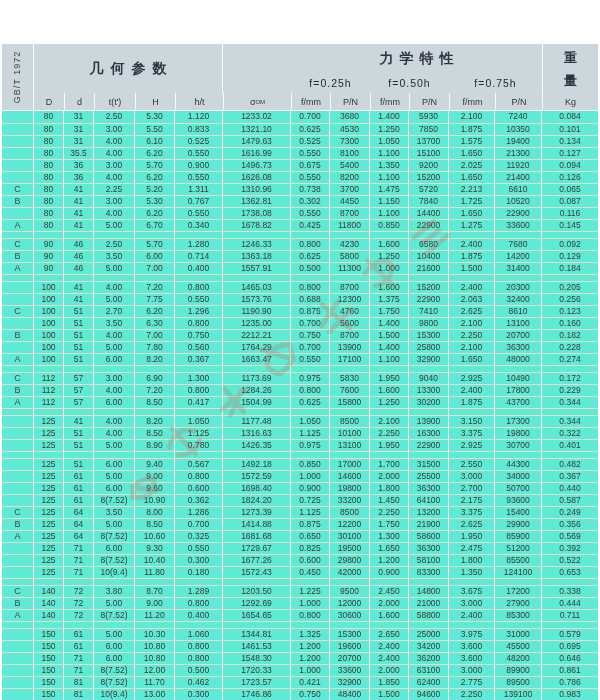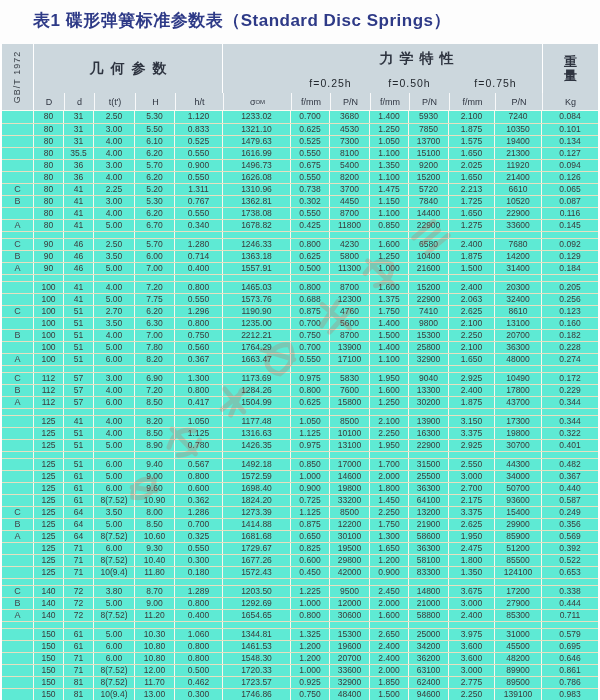--- a/index.html
+++ b/index.html
@@ -27,21 +27,21 @@
   .hc { display:flex; align-items:center; justify-content:center; overflow:hidden; }
   .h-gbt  { grid-column:1; grid-row:1/4; border-right:1px solid #ffffff; }
   .h-gbt span {
     transform:rotate(-90deg); white-space:nowrap; font-size:9px;
     letter-spacing:1px; color:#3a4048;
   }
   .h-geo    { grid-column:2/7;  grid-row:1/3; font-size:14px; font-weight:bold; letter-spacing:7px; padding-left:7px; border-right:1px solid #ffffff; }
   .h-stress { grid-column:7/8;  grid-row:1/3; font-size:14px; font-weight:bold; letter-spacing:5px; padding-left:5px; border-right:1px solid #ffffff; }
   .h-mech   { grid-column:8/14; grid-row:1;   font-size:14px; font-weight:bold; letter-spacing:6px; padding-left:6px; }
   .h-weight { grid-column:14/15; grid-row:1/3; border-left:1px solid #ffffff; }
-  .h-weight .vtxt { width:14px; font-size:13px; font-weight:bold; line-height:14px; text-align:center; word-break:break-all; }
+  .h-weight .vtxt { width:14px; font-size:13px; font-weight:bold; line-height:23px; text-align:center; word-break:break-all; }
   .h-defl   { grid-row:2; font-size:10.5px; letter-spacing:1px; color:#23282e;text-align:center; }
   .d025 { grid-column:8/10; } .d050 { grid-column:10/12; } .d075 { grid-column:12/14; }
   .h-col { grid-row:3; font-size:9px; color:#2e3440; border-left:1px solid rgba(255,255,255,.85); }
   .h-col.first { border-left:none; }
   .h-col sub { font-size:6px; }
   
   #tbody { background:#5eead4; }
   .trow {
     display:grid;
     grid-template-columns:32px 30px 30px 41px 40px 48px 68px 39px 40px 39px 40px 46px 47px 56px;
@@ -56,23 +56,20 @@
   .tcell:last-child { border-right:none;text-align:center; }
   .tcell.c0 { color:#44484e; font-size:9px; }
   
   #watermark { position:absolute; left:0; top:0; pointer-events:none; opacity:0.20; }
 </style>
 </head>
 <body>
 
 <div id="stage">
 
-  <div id="title-bar">
-    <span id="page-title">表1 碟形弹簧标准参数表（Standard Disc Springs）</span>
-  </div>
 
   <div id="table-wrap">
 
     <div id="thead">
       <div class="hc h-gbt">
         <span>GB/T 1972</span>
       </div>
       <div class="hc h-geo">几何参数</div>
       <div class="hc h-mech">力学特性</div>
       <div class="hc h-weight">
@@ -902,21 +899,21 @@
           <div class="tcell c13">0.861</div>
         </div>
         <div class="trow">
           <div class="tcell c0"></div>
           <div class="tcell c1">150</div>
           <div class="tcell c2">81</div>
           <div class="tcell c3">8(7.52)</div>
           <div class="tcell c4">11.70</div>
           <div class="tcell c5">0.462</div>
           <div class="tcell c6">1723.57</div>
-          <div class="tcell c7">0.925</div>
+          <div class="tcell c7">0.421</div>
           <div class="tcell c8">32900</div>
           <div class="tcell c9">1.850</div>
           <div class="tcell c10">62400</div>
           <div class="tcell c11">2.775</div>
           <div class="tcell c12">89500</div>
           <div class="tcell c13">0.786</div>
         </div>
         <div class="trow">
           <div class="tcell c0"></div>
           <div class="tcell c1">150</div>

